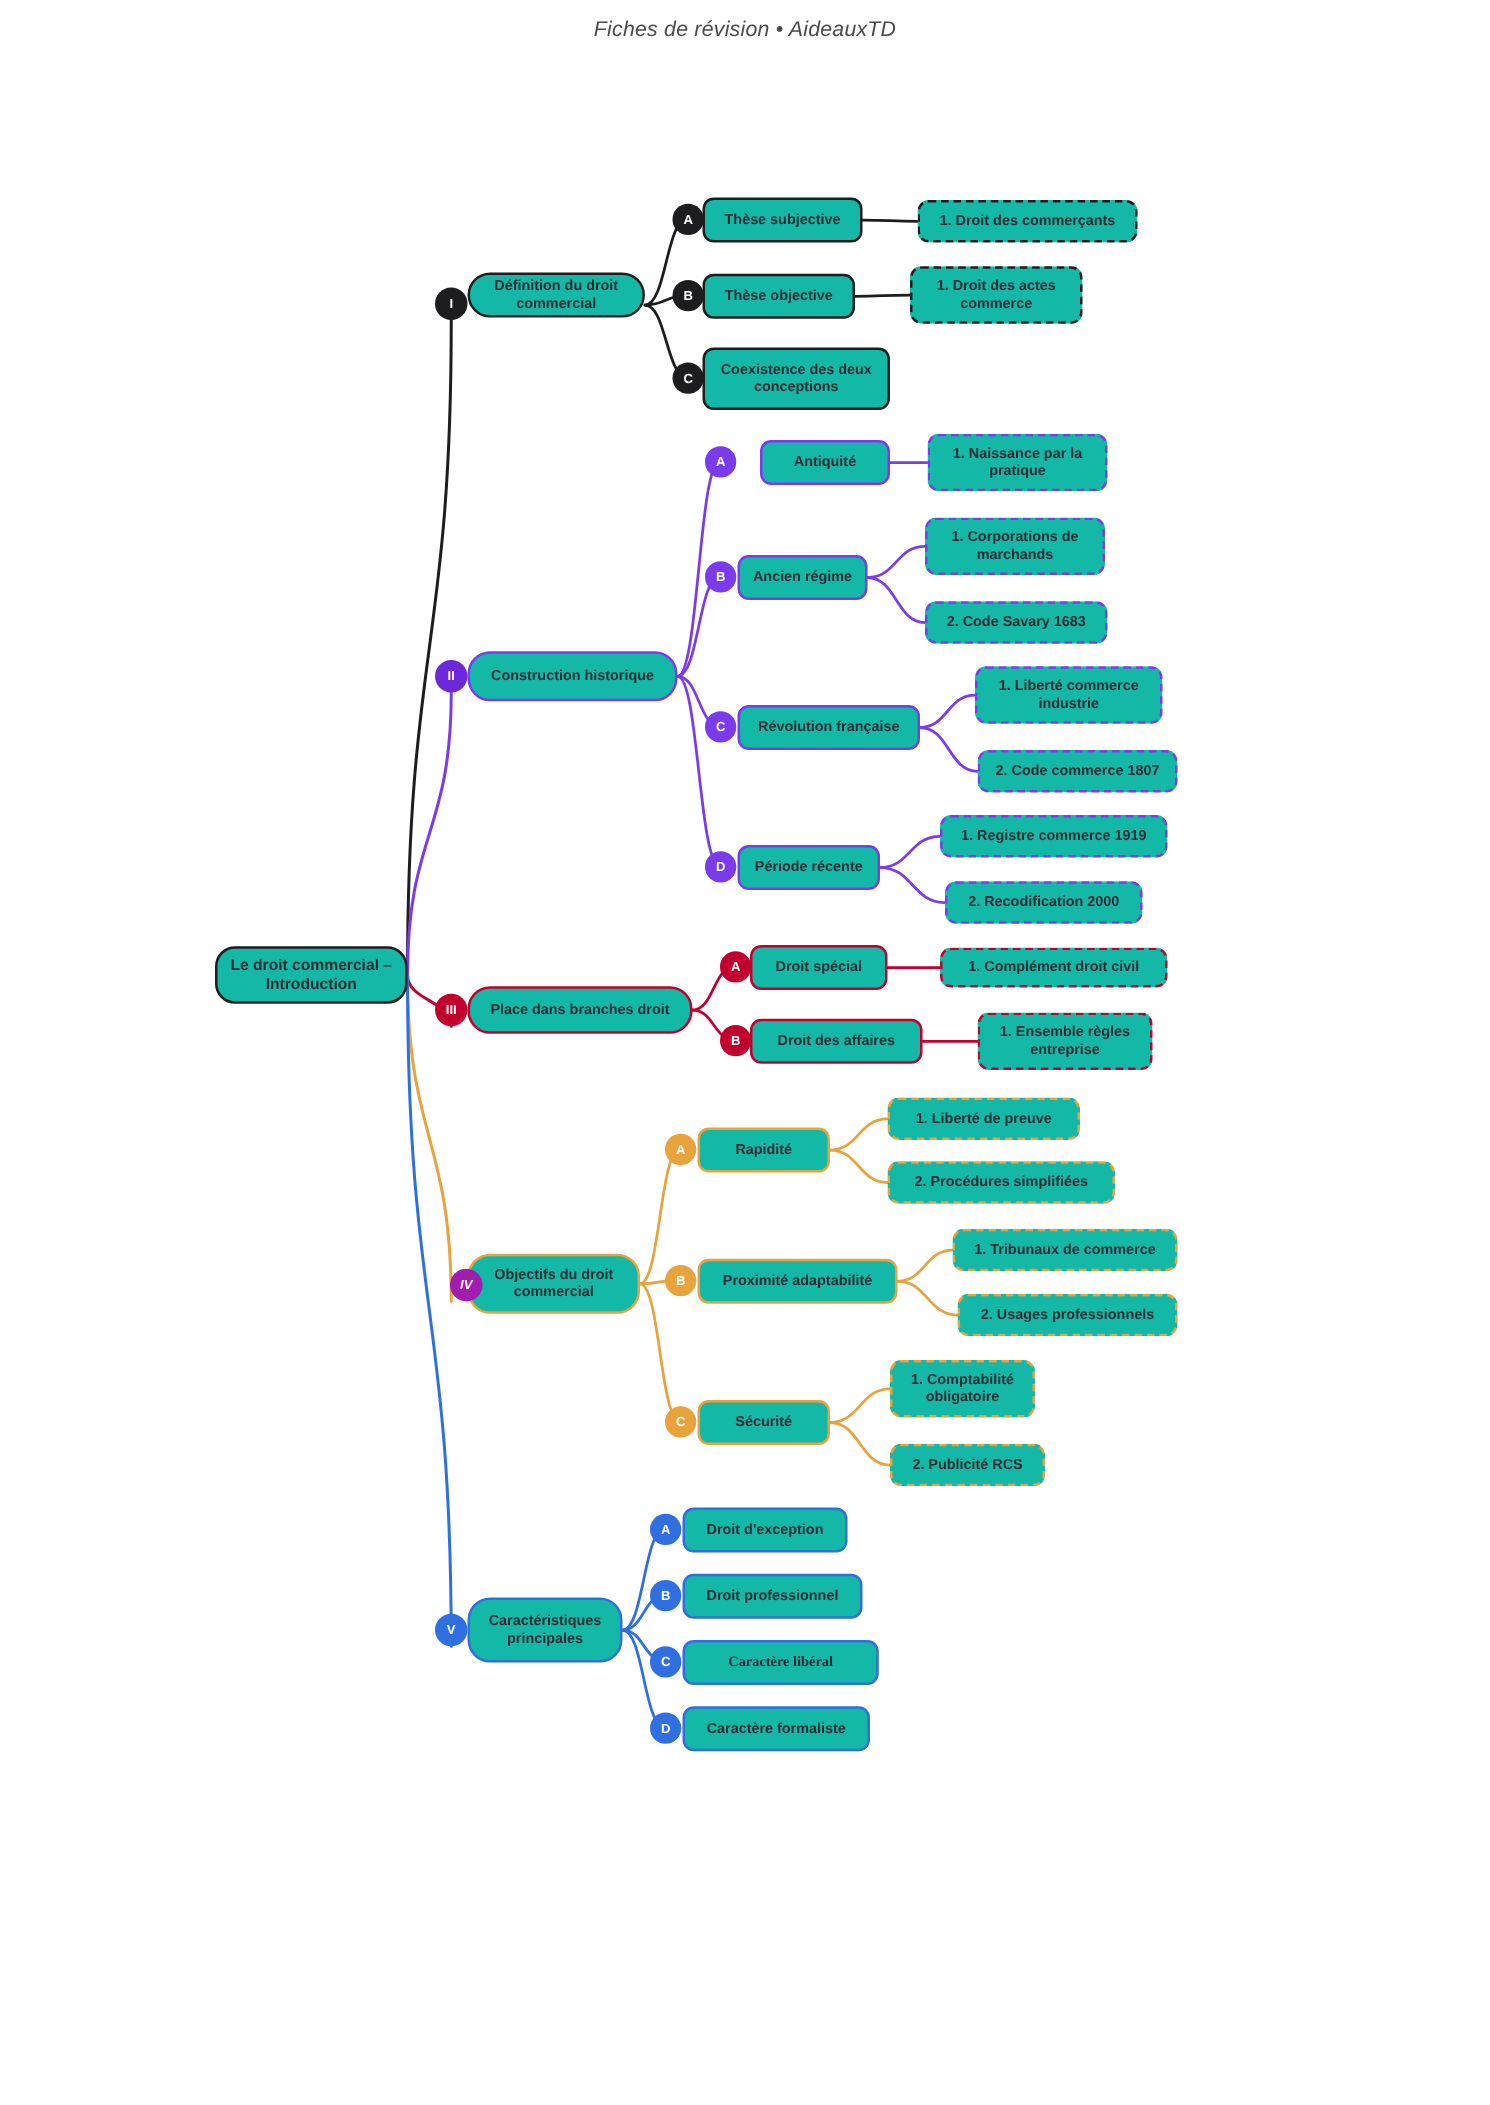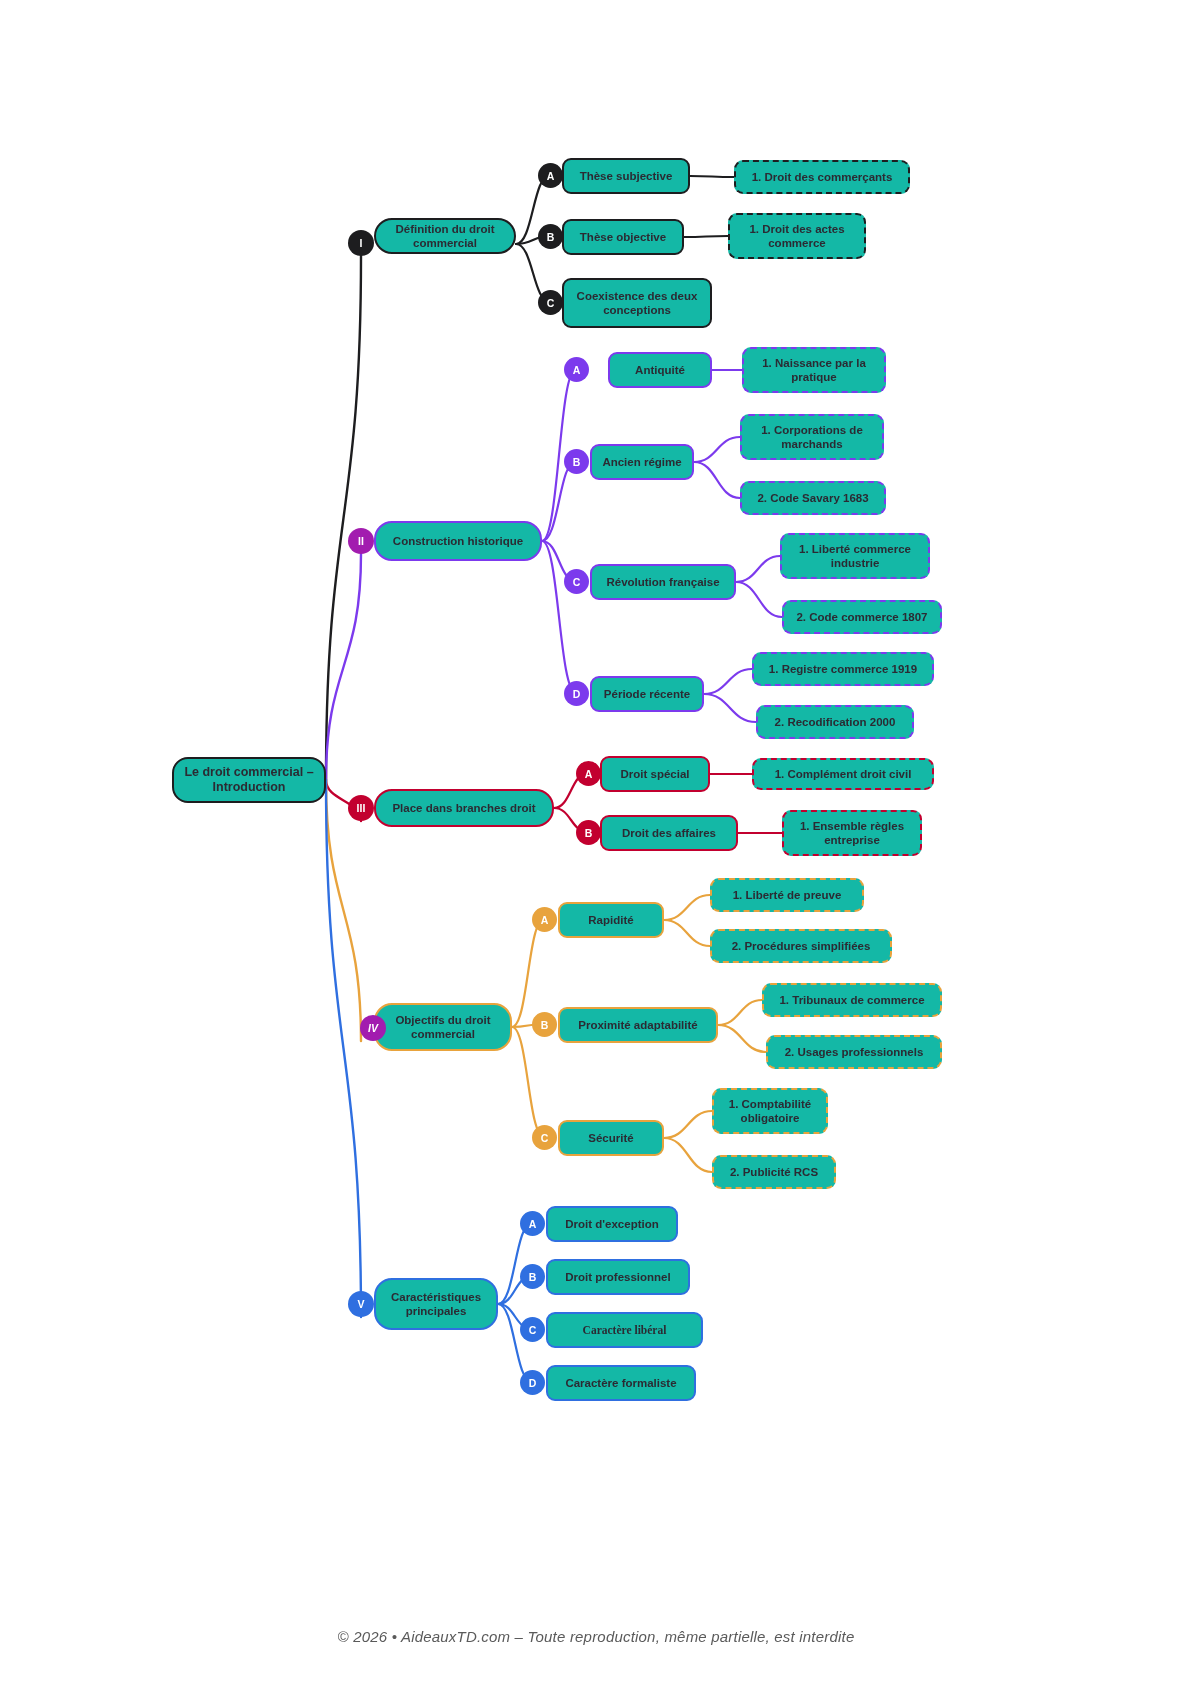--- a/index.html
+++ b/index.html
@@ -38,20 +38,21 @@
     justify-content:center;color:#fff;font-weight:700;z-index:5;
   }
   .badge.lvl1{width:26px;height:26px;font-size:10.5px;}
   .badge.lvl2{width:25px;height:25px;font-size:10.5px;}
 </style>
 </head>
 <body>
 
 <div id="stage">
 
+  <div class="page-header">Fiches de révision • AideauxTD</div>
 
   <svg id="edges" viewBox="0 0 1192 1684">
       <path d="M 326 780 C 326 518, 361 518, 361 256" stroke="#1d1d1f" stroke-width="2.4" fill="none" stroke-linecap="round"></path>
       <path d="M 516 244 C 533 244, 533 175, 550 175" stroke="#1d1d1f" stroke-width="2.2" fill="none" stroke-linecap="round"></path>
       <path d="M 690 176 C 712 176, 712 177, 734 177" stroke="#1d1d1f" stroke-width="2.2" fill="none" stroke-linecap="round"></path>
       <path d="M 516 244 C 533 244, 533 236, 550 236" stroke="#1d1d1f" stroke-width="2.2" fill="none" stroke-linecap="round"></path>
       <path d="M 684 237 C 706 237, 706 236, 728 236" stroke="#1d1d1f" stroke-width="2.2" fill="none" stroke-linecap="round"></path>
       <path d="M 516 244 C 533 244, 533 302, 550 302" stroke="#1d1d1f" stroke-width="2.2" fill="none" stroke-linecap="round"></path>
       <path d="M 326 780 C 326 667, 361 667, 361 554" stroke="#7c3aed" stroke-width="2.4" fill="none" stroke-linecap="round"></path>
       <path d="M 542 541 C 559 541, 559 369, 576 369" stroke="#7c3aed" stroke-width="2.2" fill="none" stroke-linecap="round"></path>
@@ -114,21 +115,21 @@
       </div>
       <div class="node n-sub" style="left: 562px; top: 278px; width: 150px; height: 50px; border-color: rgb(29, 29, 31);">
         <span class="t">Coexistence des deux conceptions</span>
       </div>
       <div class="badge lvl2" style="left: 538px; top: 290px; background: rgb(29, 29, 31);">
         <span>C</span>
       </div>
       <div class="node n-sec" style="left: 374px; top: 521px; width: 168px; height: 40px; border-color: rgb(124, 58, 237);">
         <span class="t">Construction historique</span>
       </div>
-      <div class="badge lvl1" style="left: 348px; top: 528px; background: #a21caf;">
+      <div class="badge lvl1" style="left: 348px; top: 528px; background: #6d28d9;">
         <span>II</span>
       </div>
       <div class="node n-sub" style="left: 590px; top: 352px; width: 104px; height: 36px; border-color: rgb(124, 58, 237); margin-left: 18px;">
         <span class="t">Antiquité</span>
       </div>
       <div class="badge lvl2" style="left: 564px; top: 357px; background: rgb(124, 58, 237);">
         <span>A</span>
       </div>
       <div class="node n-leaf" style="left: 742px; top: 347px; width: 144px; height: 46px; border-color: rgb(124, 58, 237);">
         <span class="t">1. Naissance par la pratique</span>
@@ -263,14 +264,13 @@
         <span class="t">Caractère formaliste</span>
       </div>
       <div class="badge lvl2" style="left: 520px; top: 1370px; background: rgb(47, 111, 224);">
         <span>D</span>
       </div>
       <div class="node n-root" style="left: 172px; top: 757px; width: 154px; height: 46px; border-color: rgb(29, 29, 31);">
         <span class="t">Le droit commercial – Introduction</span>
       </div>
     </div>
 
-  <div class="page-footer">© 2026 • AideauxTD.com – Toute reproduction, même partielle, est interdite</div>
 </div>
 
 </body></html>

